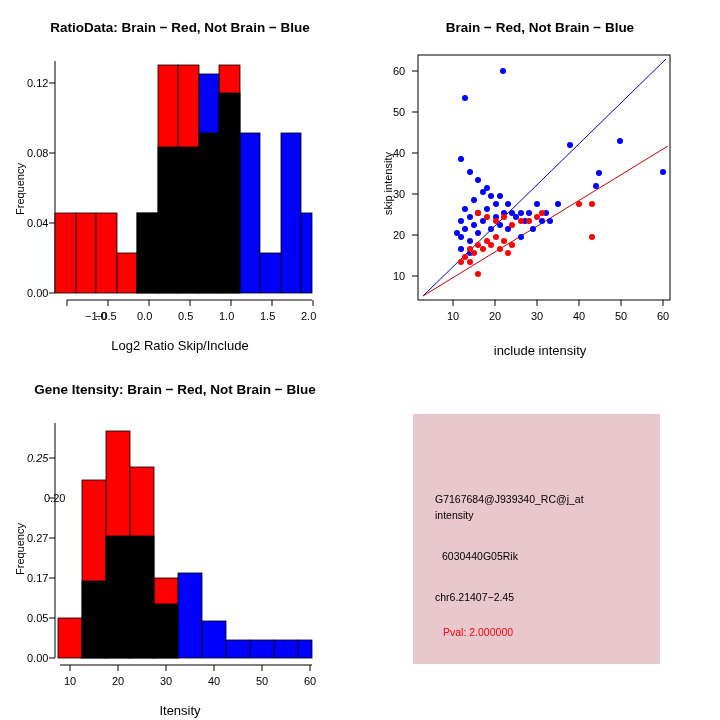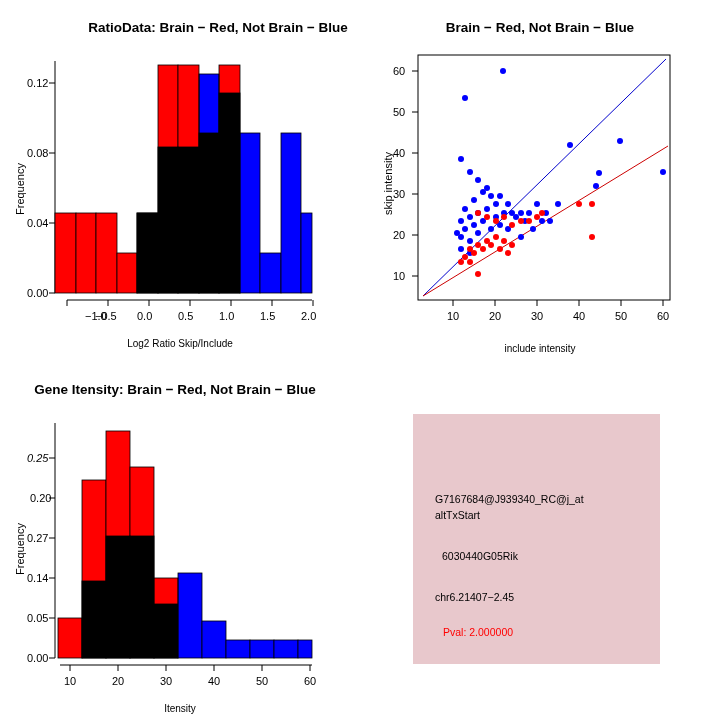--- a/index.html
+++ b/index.html
@@ -1,34 +1,34 @@
 <!DOCTYPE html>
 <html><head>
 <meta charset="utf-8">
 <style>
   html,body{margin:0;padding:0;}
   body{width:720px;height:720px;background:#ffffff;font-family:"Liberation Sans",sans-serif;}
   #root{position:relative;width:720px;height:720px;}
   .panel{position:absolute;}
   .ttl{font-size:13.5px;font-weight:bold;color:#000;text-align:center;white-space:nowrap;}
-  .axlbl{font-size:10px;color:#000;text-align:center;white-space:nowrap;}
+  .axlbl{font-size:13px;color:#000;text-align:center;white-space:nowrap;}
   .tick{font-size:11px;color:#000;white-space:nowrap;position:absolute;}
   svg{display:block;}
   .infobox{background:#e8c8cc;}
   .infotxt{font-size:10.5px;color:#000;font-family:"Liberation Sans",sans-serif;}
   .pval{font-size:10.5px;color:#ff0000;}
   .vlabel{position:absolute;font-size:11px;color:#000;transform:rotate(-90deg);transform-origin:left top;white-space:nowrap;}
 </style>
 </head>
 <body>
 
 <div id="root">
 
   <div class="panel" style="left:0;top:0;width:360px;height:360px;">
-    <div class="ttl" style="position:absolute;left:0;top:20px;width:360px;padding-left:38px;">RatioData: Brain − Red, Not Brain − Blue</div>
+    <div class="ttl" style="position:absolute;left:0;top:20px;width:360px;">RatioData: Brain − Red, Not Brain − Blue</div>
     <div class="vlabel" style="left:14px;top:215px;">Frequency</div>
     <div class="axlbl" style="position:absolute;left:0;top:338px;width:360px;">Log2 Ratio Skip/Include</div>
     <svg width="360" height="360" viewBox="0 0 360 360">
 
       <line x1="55" y1="293" x2="55" y2="61" stroke="#000" stroke-width="1"></line>
       <line x1="55" y1="293" x2="55" y2="293" stroke="#000" stroke-width="1"></line>
 
       <g stroke="#000" stroke-width="1">
         <line x1="49" y1="293" x2="55" y2="293"></line>
         <line x1="49" y1="223" x2="55" y2="223"></line>
@@ -253,34 +253,34 @@
         <rect x="178" y="213" width="24" height="85"></rect>
         <rect x="202" y="261" width="24" height="37"></rect>
         <rect x="226" y="280" width="24" height="18"></rect>
         <rect x="250" y="280" width="24" height="18"></rect>
         <rect x="274" y="280" width="24" height="18"></rect>
         <rect x="298" y="280" width="14" height="18"></rect>
       </g>
     </svg>
     <span class="tick" style="left:27px;top:292px;">0.00</span>
     <span class="tick" style="left:27px;top:252px;">0.05</span>
-    <span class="tick" style="left:27px;top:212px;">0.14</span>
+    <span class="tick" style="left:27px;top:212px;">0.17</span>
     <span class="tick" style="left:27px;top:172px;">0.27</span>
-    <span class="tick" style="left:30px;top:132px;">0.20</span>
+    <span class="tick" style="left:44px;top:132px;">0.20</span>
     <span class="tick" style="left:27px;top:92px;font-style:italic;">0.25</span>
 
     <span class="tick" style="left:64px;top:315px;">10</span>
     <span class="tick" style="left:112px;top:315px;">20</span>
     <span class="tick" style="left:160px;top:315px;">30</span>
     <span class="tick" style="left:208px;top:315px;">40</span>
     <span class="tick" style="left:256px;top:315px;">50</span>
     <span class="tick" style="left:304px;top:315px;">60</span>
   </div>
 
   <div class="panel infobox" style="left:413px;top:414px;width:247px;height:250px;">
     <div class="infotxt" style="position:absolute;left:22px;top:55px;margin-top:24px;">G7167684@J939340_RC@j_at</div>
-    <div class="infotxt" style="position:absolute;left:22px;top:95px;">altTxStart</div>
+    <div class="infotxt" style="position:absolute;left:22px;top:95px;">intensity</div>
     <div class="infotxt" style="position:absolute;left:22px;top:136px;padding-left:7px;">6030440G05Rik</div>
     <div class="infotxt" style="position:absolute;left:22px;top:177px;">chr6.21407−2.45</div>
     <div class="pval" style="position:absolute;left:30px;top:212px;">Pval: 2.000000</div>
   </div>
 
 </div>
 
 </body></html>

